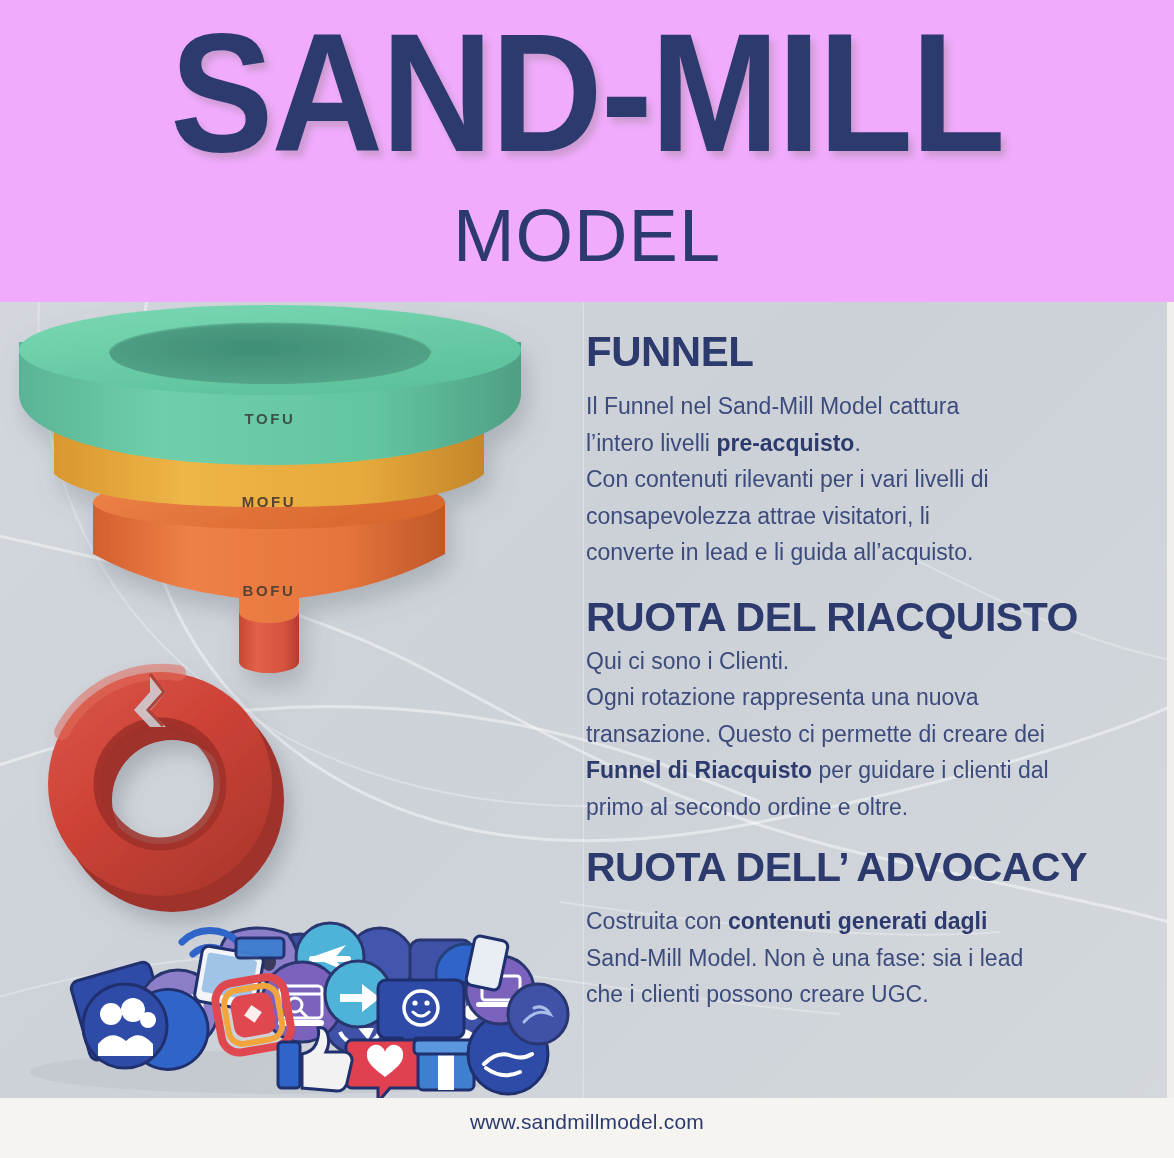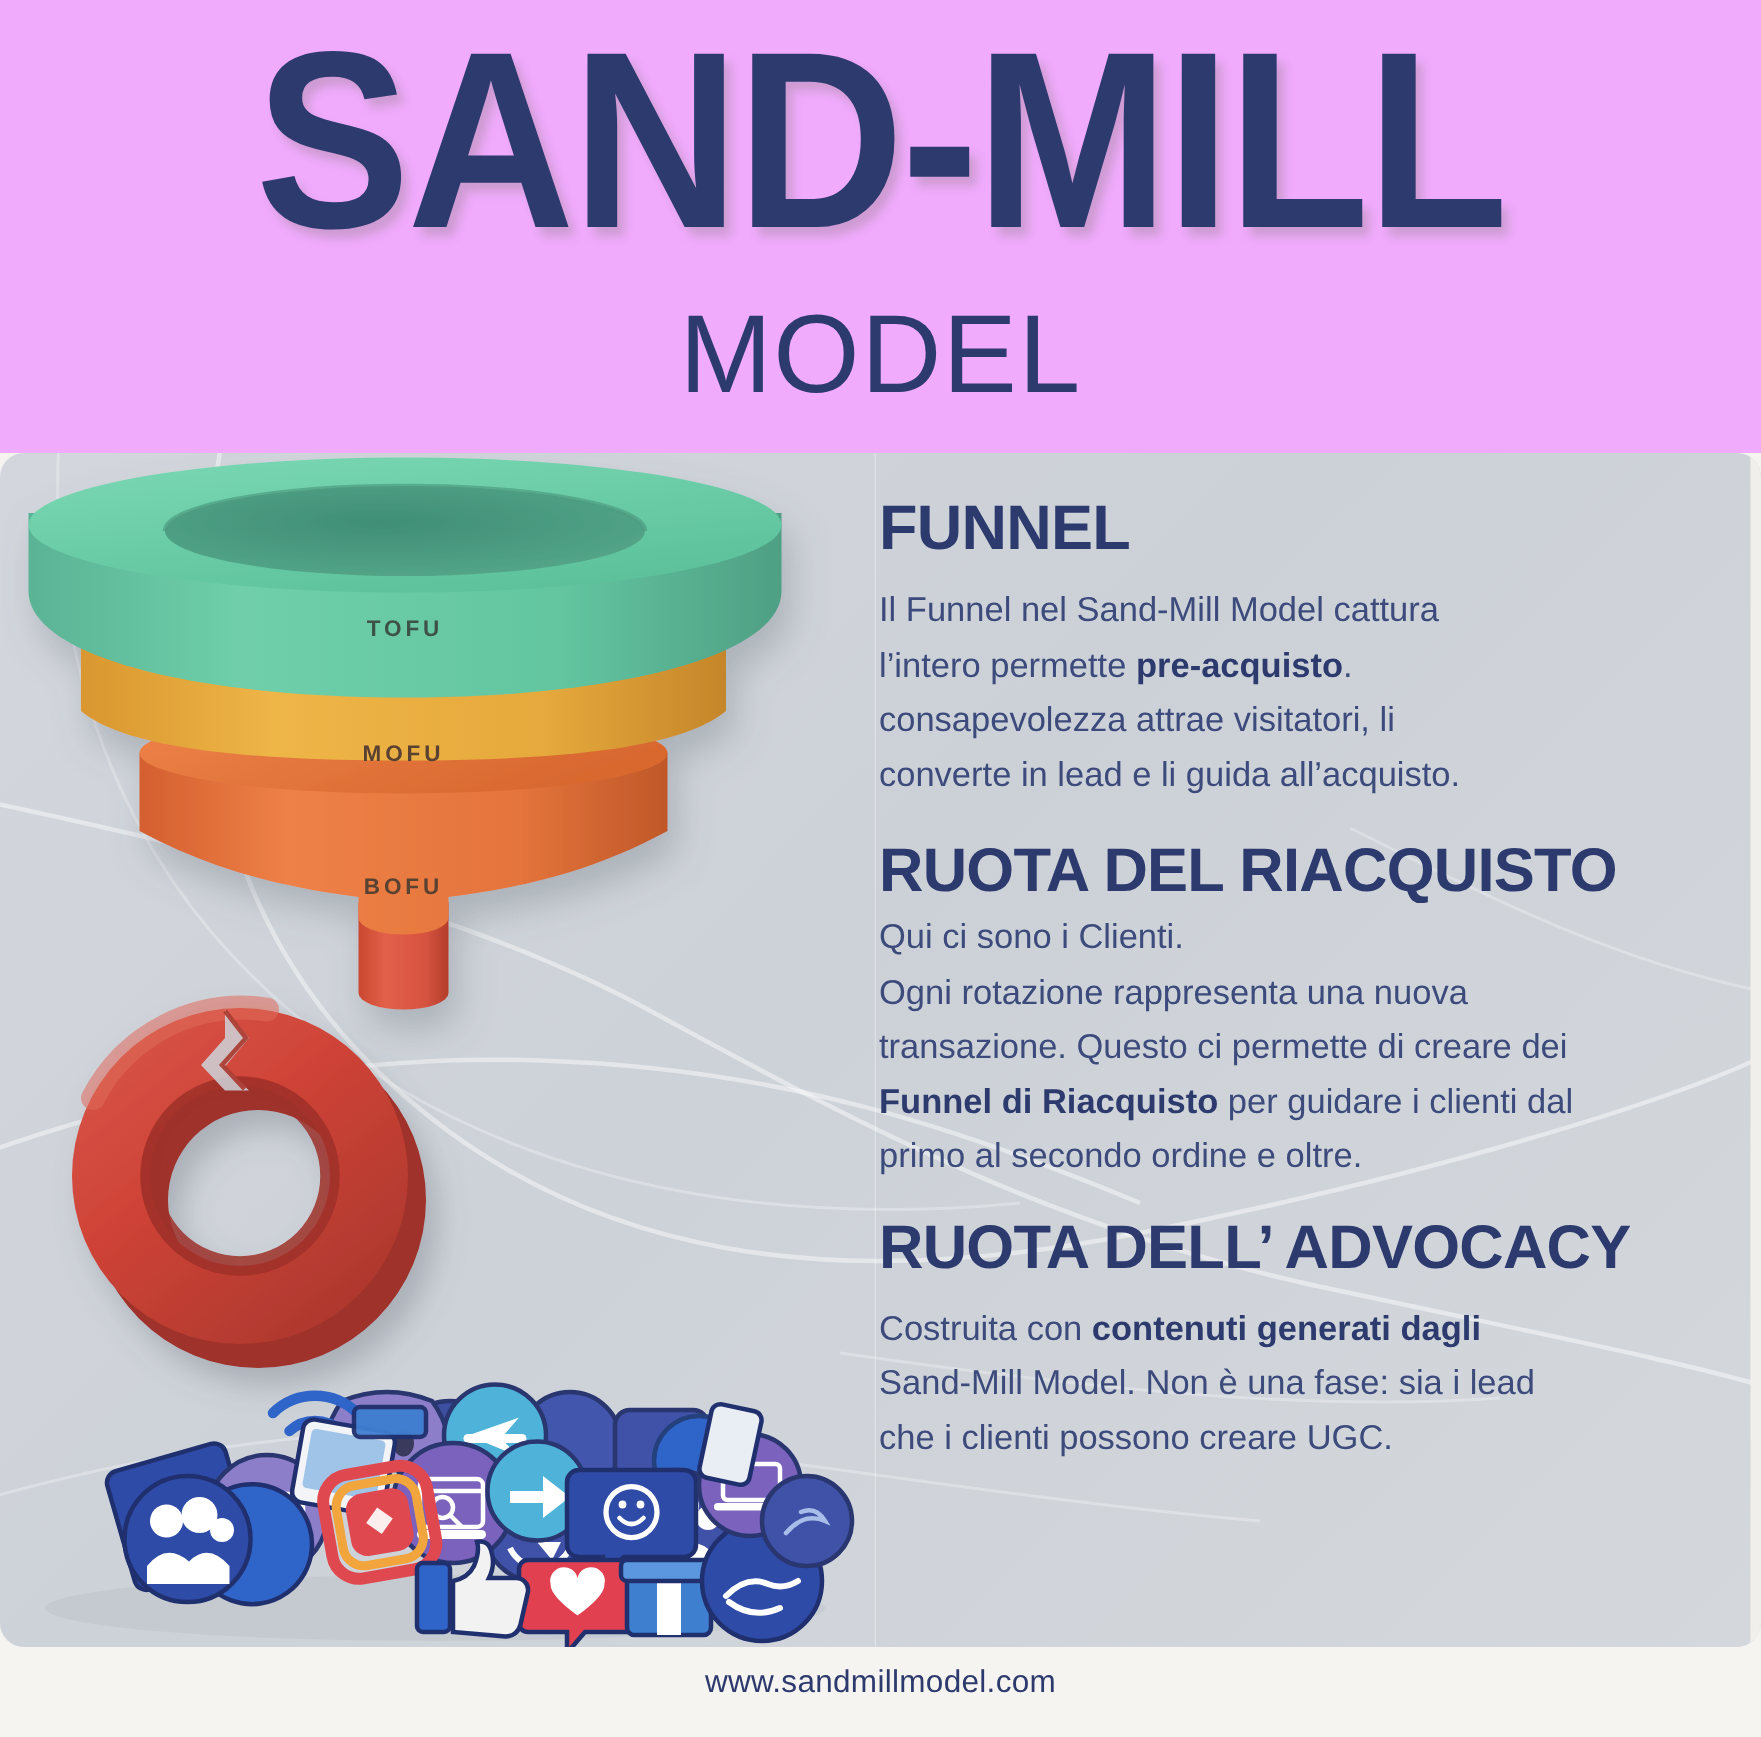--- a/index.html
+++ b/index.html
@@ -57,21 +57,20 @@
     color: #2d3a6e;
   }
 
   
   .stage {
     position: absolute;
     left: 0; top: 302px;
     width: 1174px; height: 796px;
     background: linear-gradient(135deg, #d2d6dc 0%, #ccd1d7 45%, #d4d8dd 100%);
     overflow: hidden;
-    border-radius: 16px;
   }
   .stage-right-edge {
     position: absolute;
     right: 0; top: 0;
     width: 7px; height: 796px;
     background: #f1efec;
     z-index: 9;
   }
   
   .swirls { position: absolute; left: 0; top: 0; width: 1174px; height: 796px; }
@@ -448,21 +447,22 @@
         </g>
       </svg>
     </div>
 
     <div class="textcol">
 
       <div class="sec">
         <div class="sec-h">FUNNEL</div>
         <div class="sec-b sp1">
           <div><span>Il Funnel nel Sand-Mill Model cattura</span></div>
-          <div><span>l’intero permette </span><b>pre-acquisto</b><span>.</span></div>
+          <div><span>l’intero livelli </span><b>pre-acquisto</b><span>.</span></div>
+          <div><span>Con contenuti rilevanti per i vari livelli di</span></div>
           <div><span>consapevolezza attrae visitatori, li</span></div>
           <div><span>converte in lead e li guida all’acquisto.</span></div>
         </div>
       </div>
 
       <div class="gap-a"></div>
 
       <div class="sec">
         <div class="sec-h sm">RUOTA DEL RIACQUISTO</div>
         <div class="sec-b">

